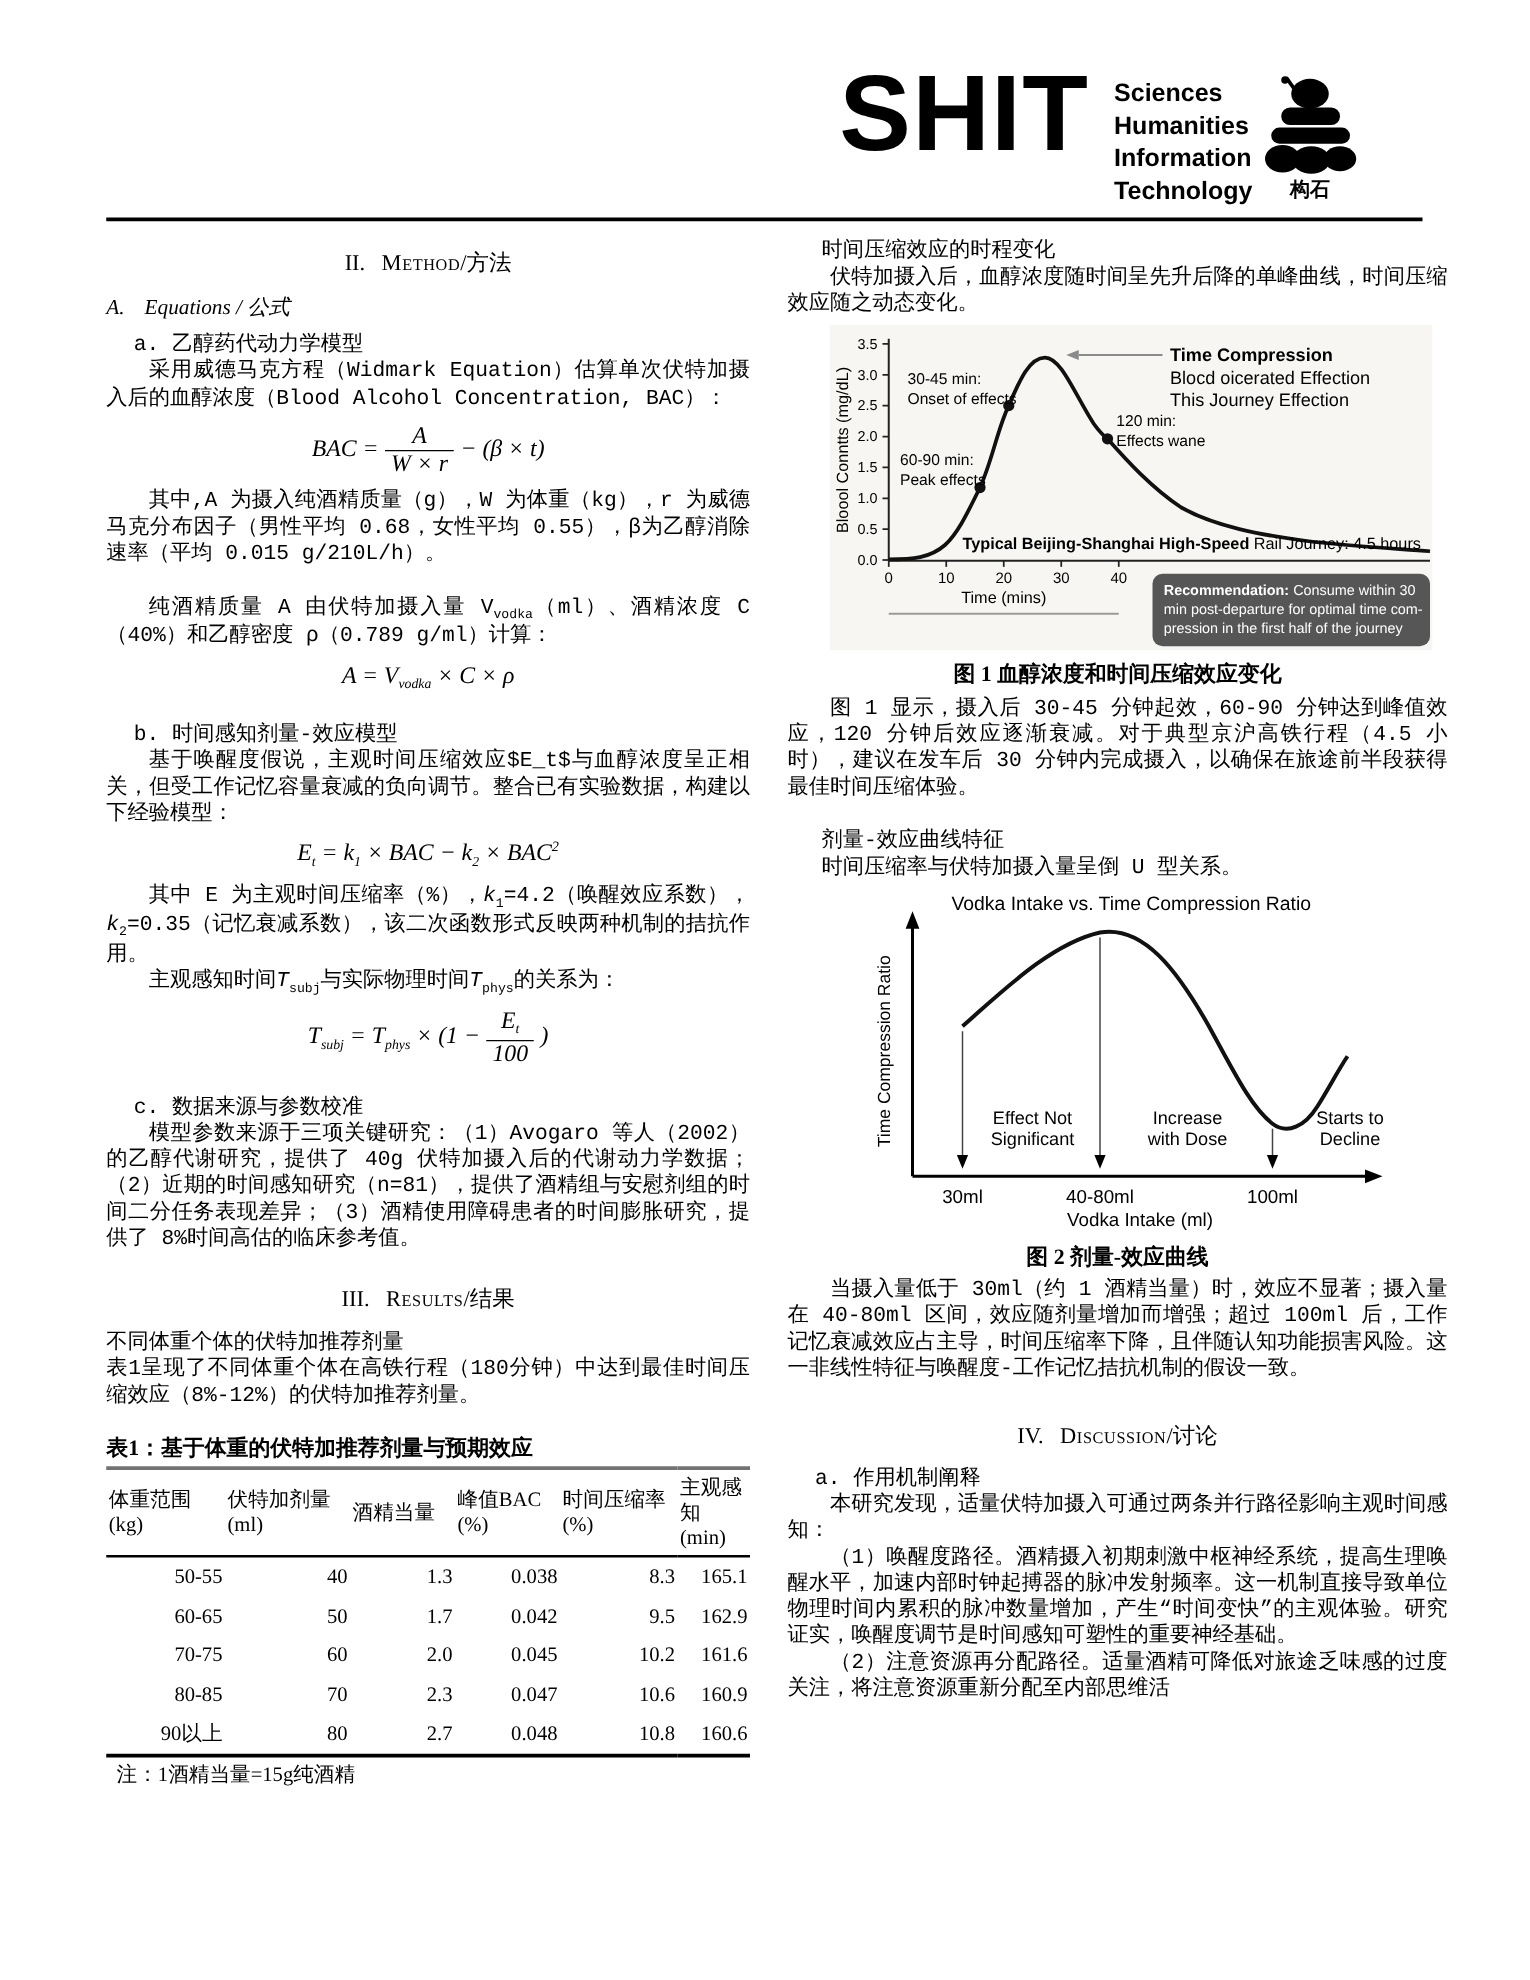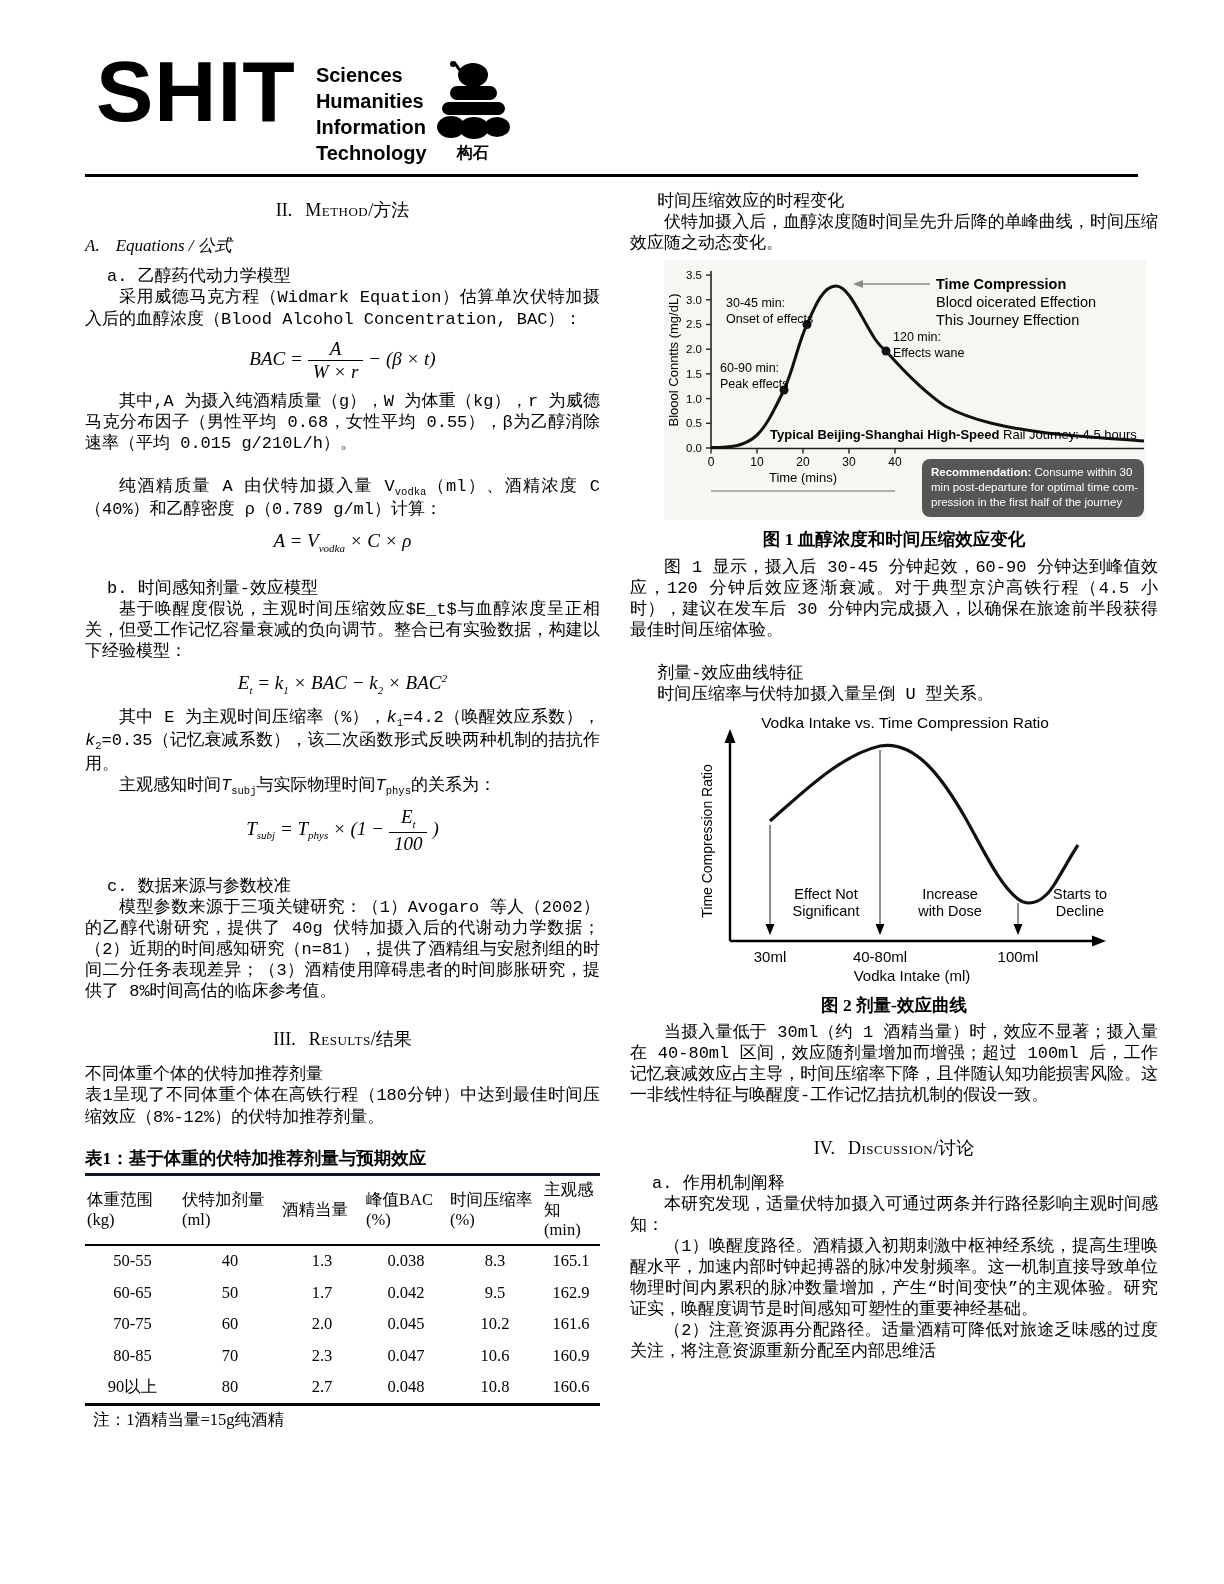--- a/index.html
+++ b/index.html
@@ -2,21 +2,21 @@
 <html><head>
 <meta charset="utf-8">
 <style>
   html,body{margin:0;padding:0;}
   body{
     width:1224px;height:1584px;background:#ffffff;color:#000;
     font-family:"Liberation Serif","DejaVu Serif",serif;
     font-size:17px;line-height:1.24;overflow:hidden;position:relative;
   }
   
-  .masthead{display:flex;align-items:flex-start;justify-content:flex-start;
+  .masthead{display:flex;align-items:flex-start;justify-content:flex-end;
     padding:56px 130px 0 96px;}
   .brand{display:flex;align-items:flex-start;}
   .brand-word{font-family:"Liberation Sans","DejaVu Sans",sans-serif;
     font-weight:bold;font-size:86px;line-height:0.82;letter-spacing:1px;}
   .brand-tag{font-family:"Liberation Sans","DejaVu Sans",sans-serif;
     font-weight:bold;font-size:20px;line-height:1.3;margin:6px 0 0 20px;}
   .pub-logo{text-align:center;margin-top:4px;}
   .pub-logo .cn{font-family:Liberation Serif, serif;
     font-weight:bold;font-size:16px;margin-top:-2px;}
   .rule{border:none;border-top:3px solid #000;margin:8px 86px 0 85px;}
@@ -38,26 +38,26 @@
   .eq sub{font-size:.58em;font-style:italic;}
   .eq sup{font-size:.6em;}
   .frac{display:inline-block;vertical-align:middle;text-align:center;
     margin:0 5px;line-height:1.05;}
   .frac .num{display:block;border-bottom:1.6px solid #000;padding:0 5px 1px;}
   .frac .den{display:block;padding:1px 5px 0;}
   sub{font-size:.62em;}
   
   .tbl-title{font-weight:bold;font-size:17.5px;margin:20px 0 4px;}
   table{border-collapse:collapse;width:515px;
-    border-top:3px solid #0f172a;border-bottom:3px solid #000;
+    border-top:3px solid #737373;border-bottom:3px solid #000;
     font-size:16.5px;}
   th{font-weight:normal;text-align:left;vertical-align:middle;
     border-bottom:2px solid #000;padding:4px 2px;line-height:1.2;}
   th div:empty{display:none;}
-  td{padding:5.5px 2px 5.5px 2px;text-align:center;}
+  td{padding:5.5px 2px 5.5px 2px;text-align:right;}
   .tbl-note{font-size:16.5px;margin-top:4px;text-indent:.5em;}
   
   .fig1-wrap{margin:6px 0 0 34px;text-decoration:underline;}
   .fig-caption{font-weight:bold;text-align:center;font-size:17.5px;margin:4px 0 6px;}
   .fig2-wrap{margin:8px 0 0 20px;}
   svg text{font-family:"Liberation Sans","DejaVu Sans",sans-serif;}
 </style>
 </head>
 <body>
 

